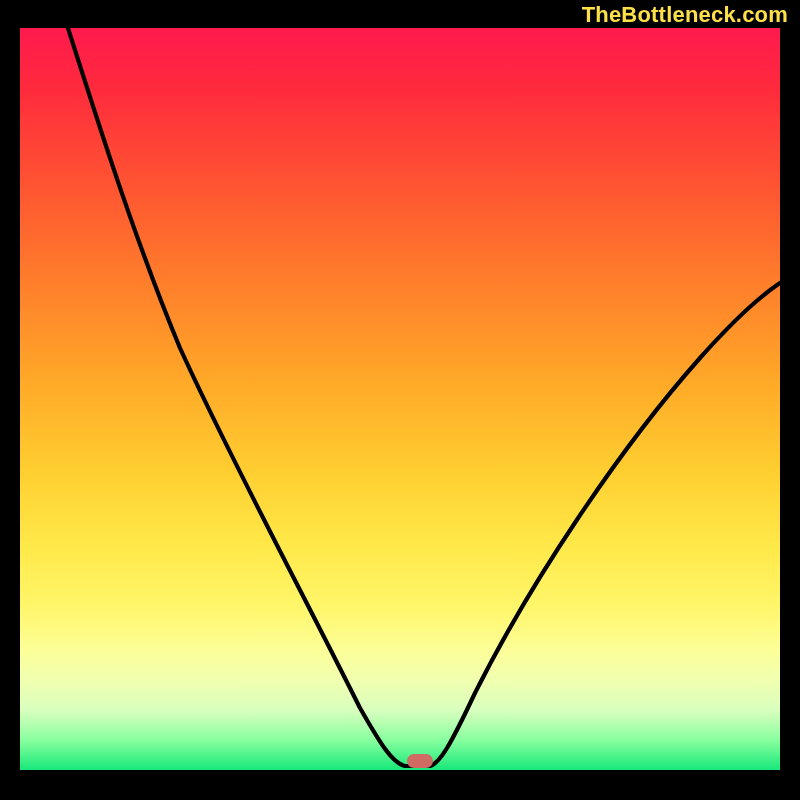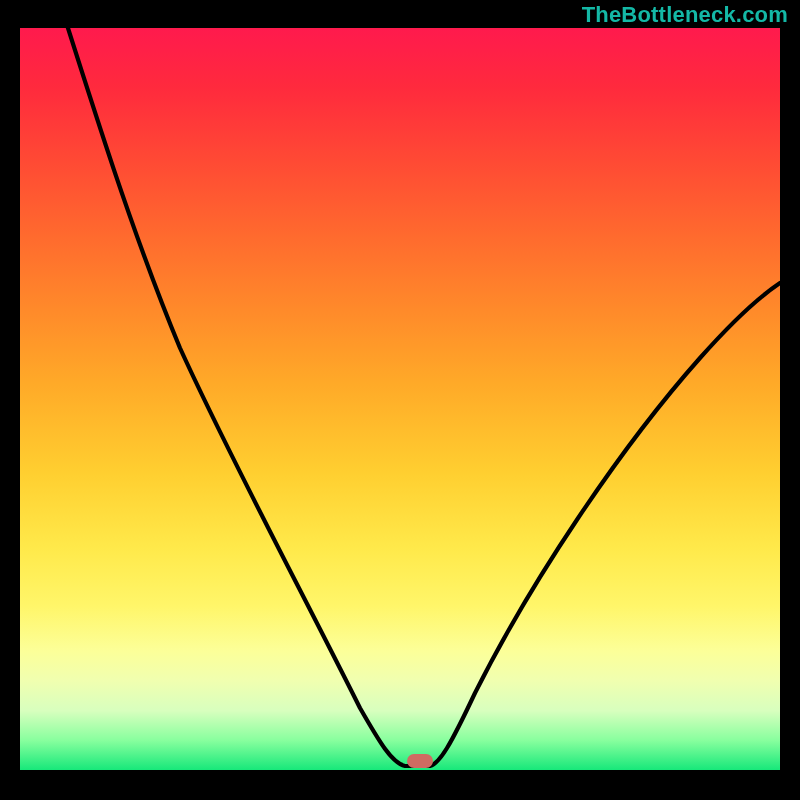--- a/index.html
+++ b/index.html
@@ -14,21 +14,21 @@
   .frame {
     position: relative;
     width: 800px;
     height: 800px;
     background: #000;
   }
   .watermark {
     position: absolute;
     top: 2px;
     right: 12px;
-    color: #14b8a6;
+    color: #fde047;
     font-size: 22px;
     font-weight: 600;
     letter-spacing: 0.2px;
     z-index: 5;
   }
   .plot-area {
     position: absolute;
     left: 20px;
     top: 28px;
     width: 760px;

